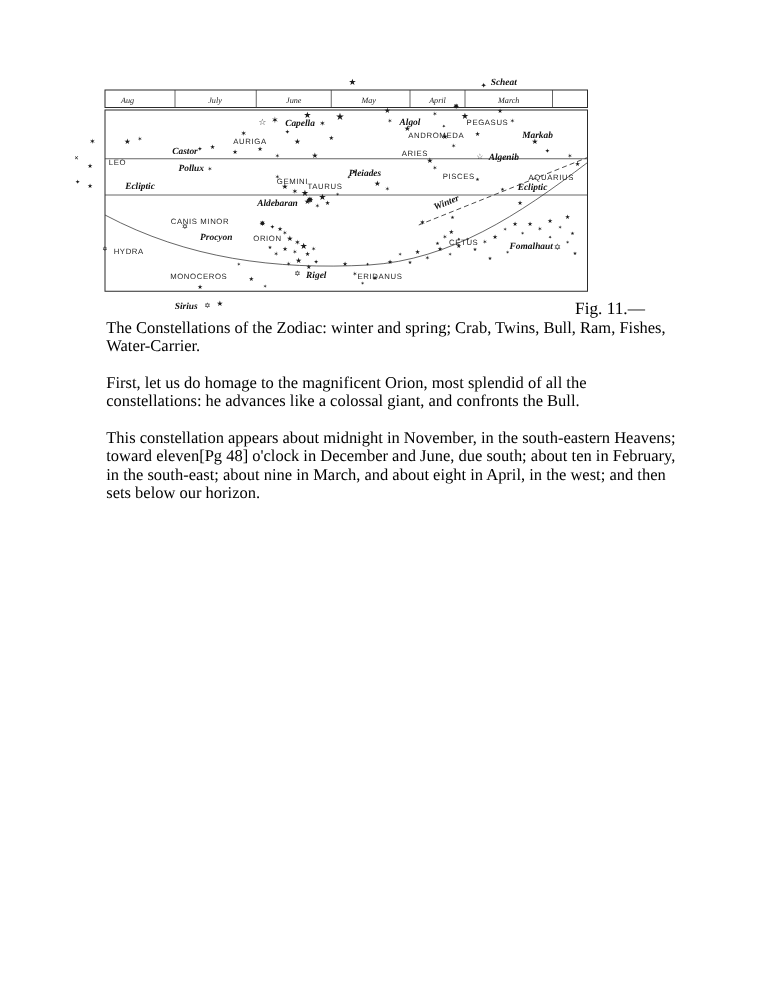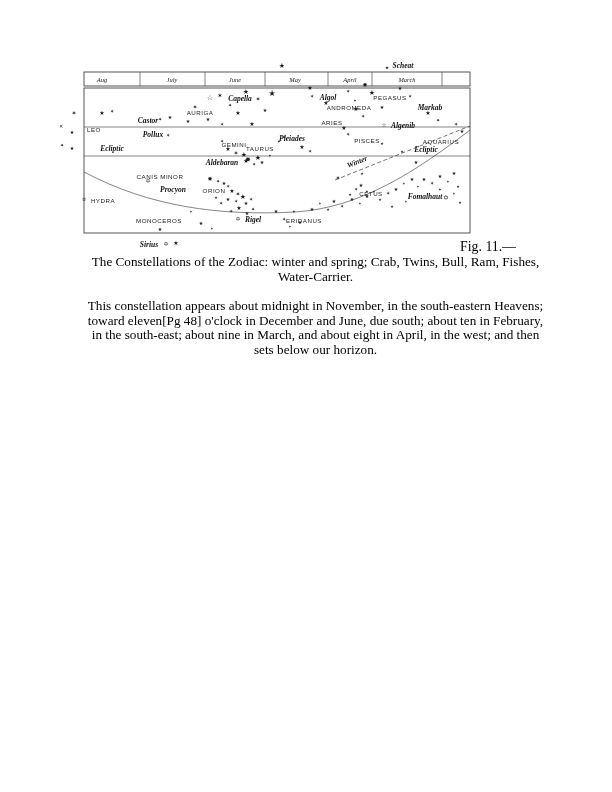--- a/index.html
+++ b/index.html
@@ -10,21 +10,21 @@
   .ink{stroke:#2b2b2b;stroke-width:0.8;fill:none;}
   .thin{stroke:#333;stroke-width:0.6;fill:none;}
   .dash{stroke:#333;stroke-width:0.7;fill:none;stroke-dasharray:4 2.5;}
   .month{font:italic 6.5px "Liberation Serif",serif;fill:#222;text-anchor:middle;}
   .caps{font-family:"Liberation Sans",sans-serif;font-size:6.2px;letter-spacing:0.5px;fill:#1c1c1c;text-anchor:middle;}
   .ital{font-family:"Liberation Serif",serif;font-style:italic;font-weight:700;font-size:7.5px;fill:#101010;text-anchor:middle;}
   .star{font-family:"DejaVu Sans",sans-serif;fill:#1a1a1a;text-anchor:middle;}
   .fig-label{position:absolute;left:430px;top:239px;width:116px;text-align:center;
              font-size:13.8px;}
   .text-block{position:absolute;left:72px;top:255px;width:474px;font-size:13.2px;line-height:14.6px;}
-  .text-block p{margin:0 0 15px 13px;text-align:center;}
+  .text-block p{margin:0 0 15px 13px;text-align:left;}
 </style>
 </head>
 <body>
 
 <div class="page">
 
   <div class="figure-wrap">
     <svg id="chart-svg" viewBox="0 0 424 200" width="424" height="200">
         <rect x="24" y="20" width="386" height="14" class="ink"></rect>
         <rect x="24" y="36" width="386" height="145" class="ink"></rect>
@@ -200,16 +200,17 @@
         <text x="193" y="170" class="ital">Rigel</text>
         <text x="365" y="147" class="ital">Fomalhaut</text>
         <text x="89" y="195" class="ital">Sirius</text>
       </svg>
   </div>
 
   <div class="fig-label">Fig. 11.—</div>
 
   <div class="text-block">
     <p>The Constellations of the Zodiac: winter and spring; Crab, Twins, Bull, Ram, Fishes, Water-Carrier.</p>
+    <p>First, let us do homage to the magnificent Orion, most splendid of all the constellations: he advances like a colossal giant, and confronts the Bull.</p>
     <p>This constellation appears about midnight in November, in the south-eastern Heavens; toward eleven[Pg 48] o'clock in December and June, due south; about ten in February, in the south-east; about nine in March, and about eight in April, in the west; and then sets below our horizon.</p>
   </div>
 
 </div>
 
 </body></html>

